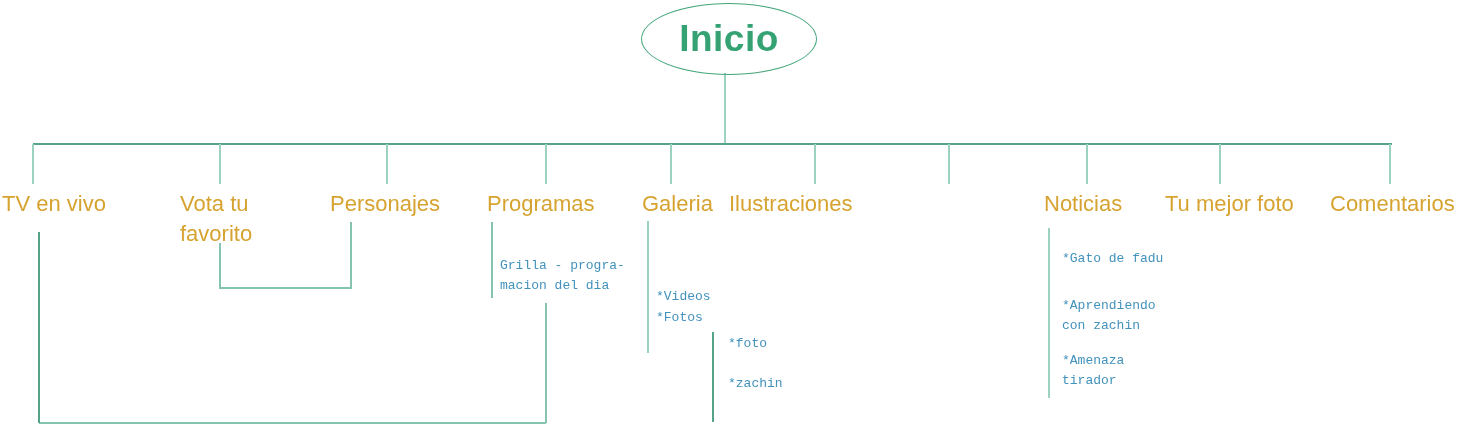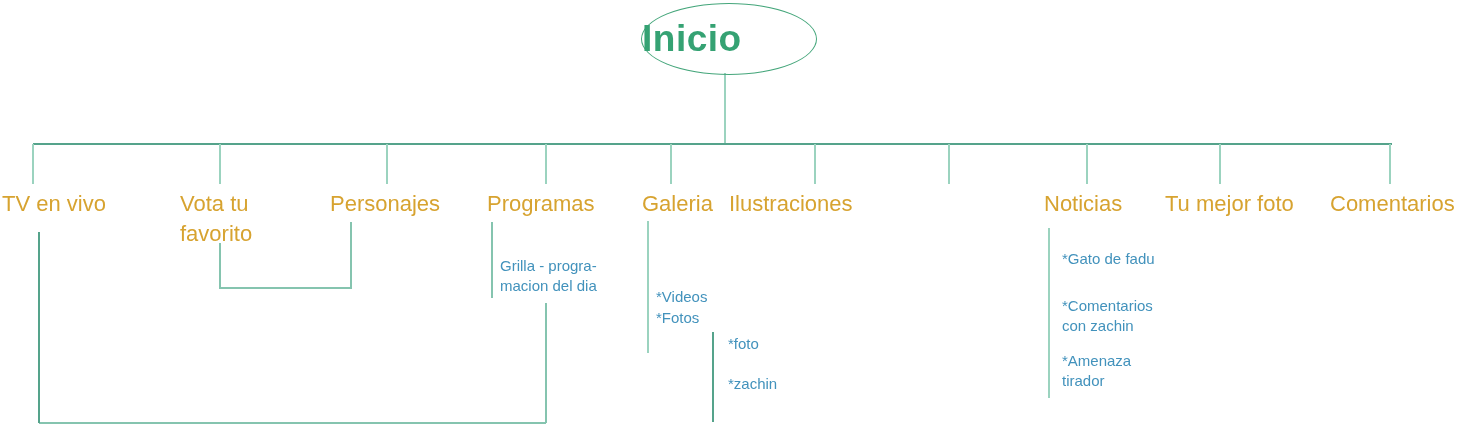--- a/index.html
+++ b/index.html
@@ -11,35 +11,35 @@
     overflow:hidden;
   }
   .lines{position:absolute;left:0;top:0;}
   .ln-dark{stroke:var(--line-dark);stroke-width:2;fill:none;}
   .ln-mid{stroke:var(--line-mid);stroke-width:2;fill:none;}
   .ln-light{stroke:var(--line-light);stroke-width:2;fill:none;}
   .root-ellipse{
     position:absolute;left:641px;top:3px;width:176px;height:72px;
     border:1.5px solid var(--ellipse-green);
     border-radius:50%;
-    display:flex;align-items:center;justify-content:flex-start;
+    display:flex;align-items:center;justify-content:center;
     box-sizing:border-box;
   }
   .root-label{
     color:var(--root-green);
     font-size:37px;font-weight:bold;letter-spacing:0.5px;
   }
   .lbl{position:absolute;white-space:pre-line;}
   .lbl-page{
     color:var(--page-orange);
     font-size:22px;line-height:30px;font-weight:400;
   }
   .lbl-sub{
     color:var(--sub-blue);
-    font-size:15px;line-height:20px;font-weight:400;
+    font-size:13px;line-height:20px;font-weight:400;font-family:Liberation Mono, monospace;
   }
 </style>
 </head>
 <body>
 
 <div class="canvas">
 
   <svg class="lines" width="1476" height="428" viewBox="0 0 1476 428" shape-rendering="crispEdges">
 
     <line class="ln-light" x1="725" y1="73" x2="725" y2="145"></line>
@@ -85,18 +85,18 @@
   <div class="lbl lbl-page" style="left:1165px;top:189px">Tu mejor foto</div>
   <div class="lbl lbl-page" style="left:1330px;top:189px">Comentarios</div>
 
   <div class="lbl lbl-sub" style="left:500px;top:256px">Grilla - progra-
 macion del dia</div>
   <div class="lbl lbl-sub" style="left:656px;top:287px">*Videos</div>
   <div class="lbl lbl-sub" style="left:656px;top:308px">*Fotos</div>
   <div class="lbl lbl-sub" style="left:728px;top:334px">*foto</div>
   <div class="lbl lbl-sub" style="left:728px;top:374px">*zachin</div>
   <div class="lbl lbl-sub" style="left:1062px;top:249px">*Gato de fadu</div>
-  <div class="lbl lbl-sub" style="left:1062px;top:296px">*Comentarios
+  <div class="lbl lbl-sub" style="left:1062px;top:296px">*Aprendiendo
 con zachin</div>
   <div class="lbl lbl-sub" style="left:1062px;top:351px">*Amenaza
 tirador</div>
 
 </div>
 
 </body></html>

